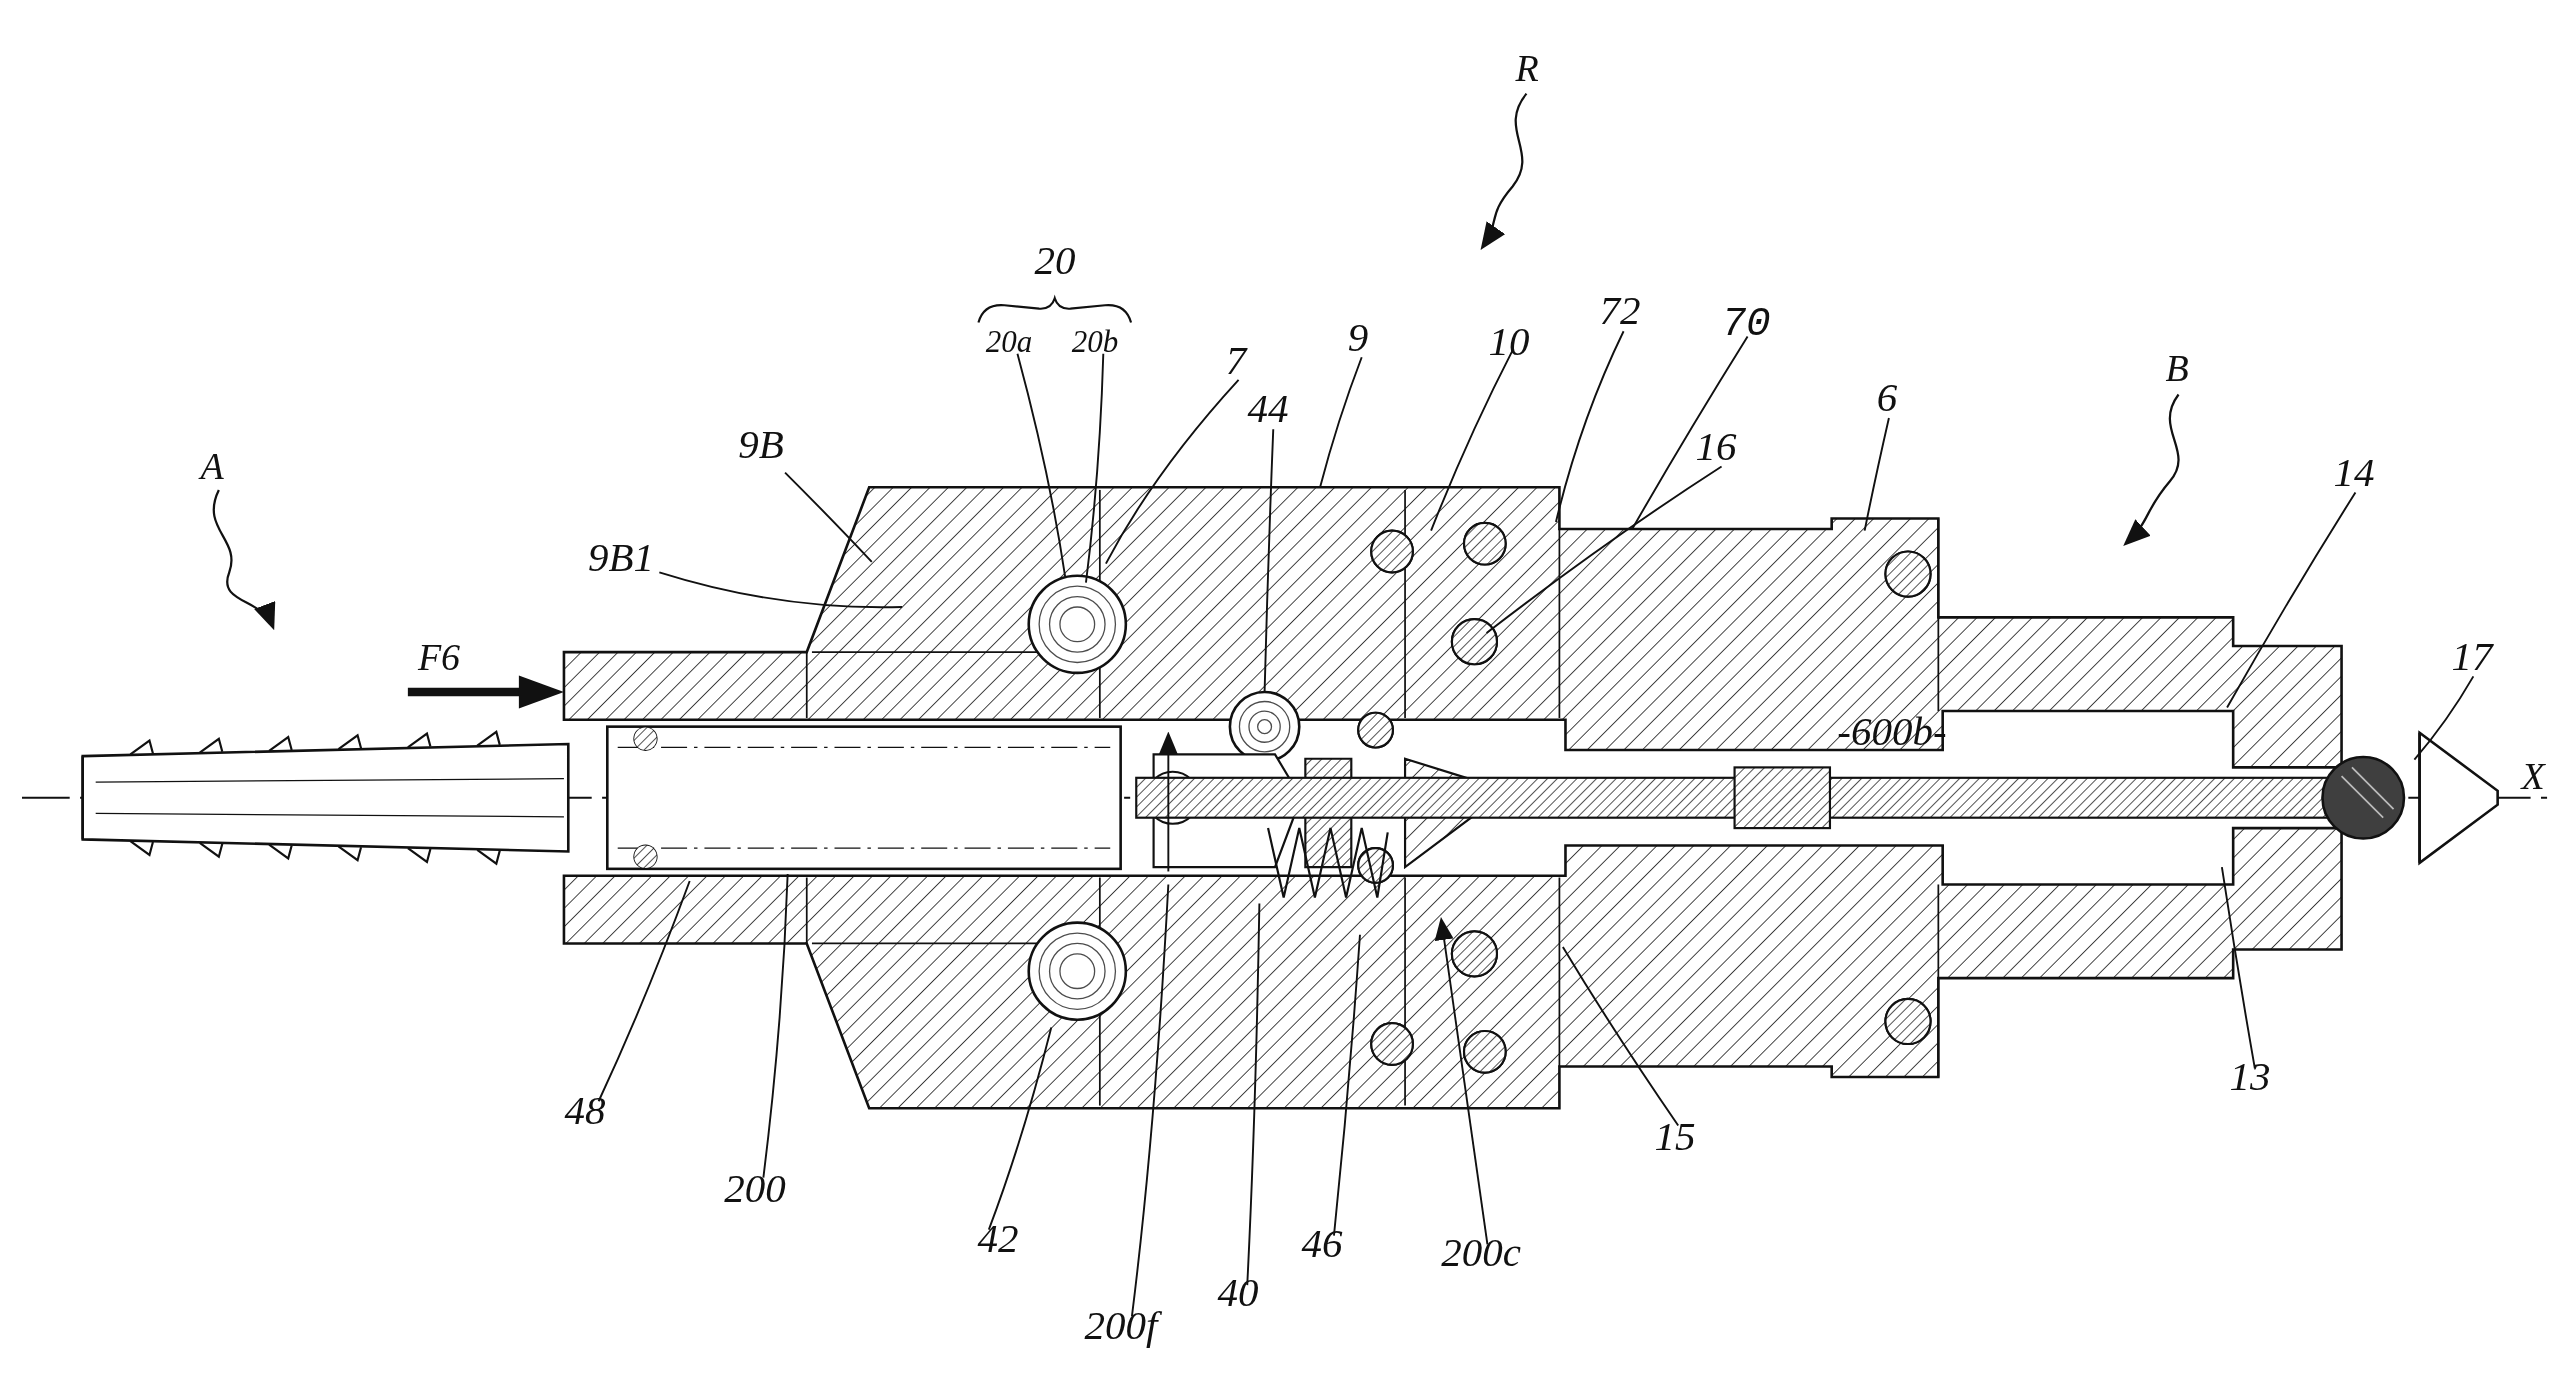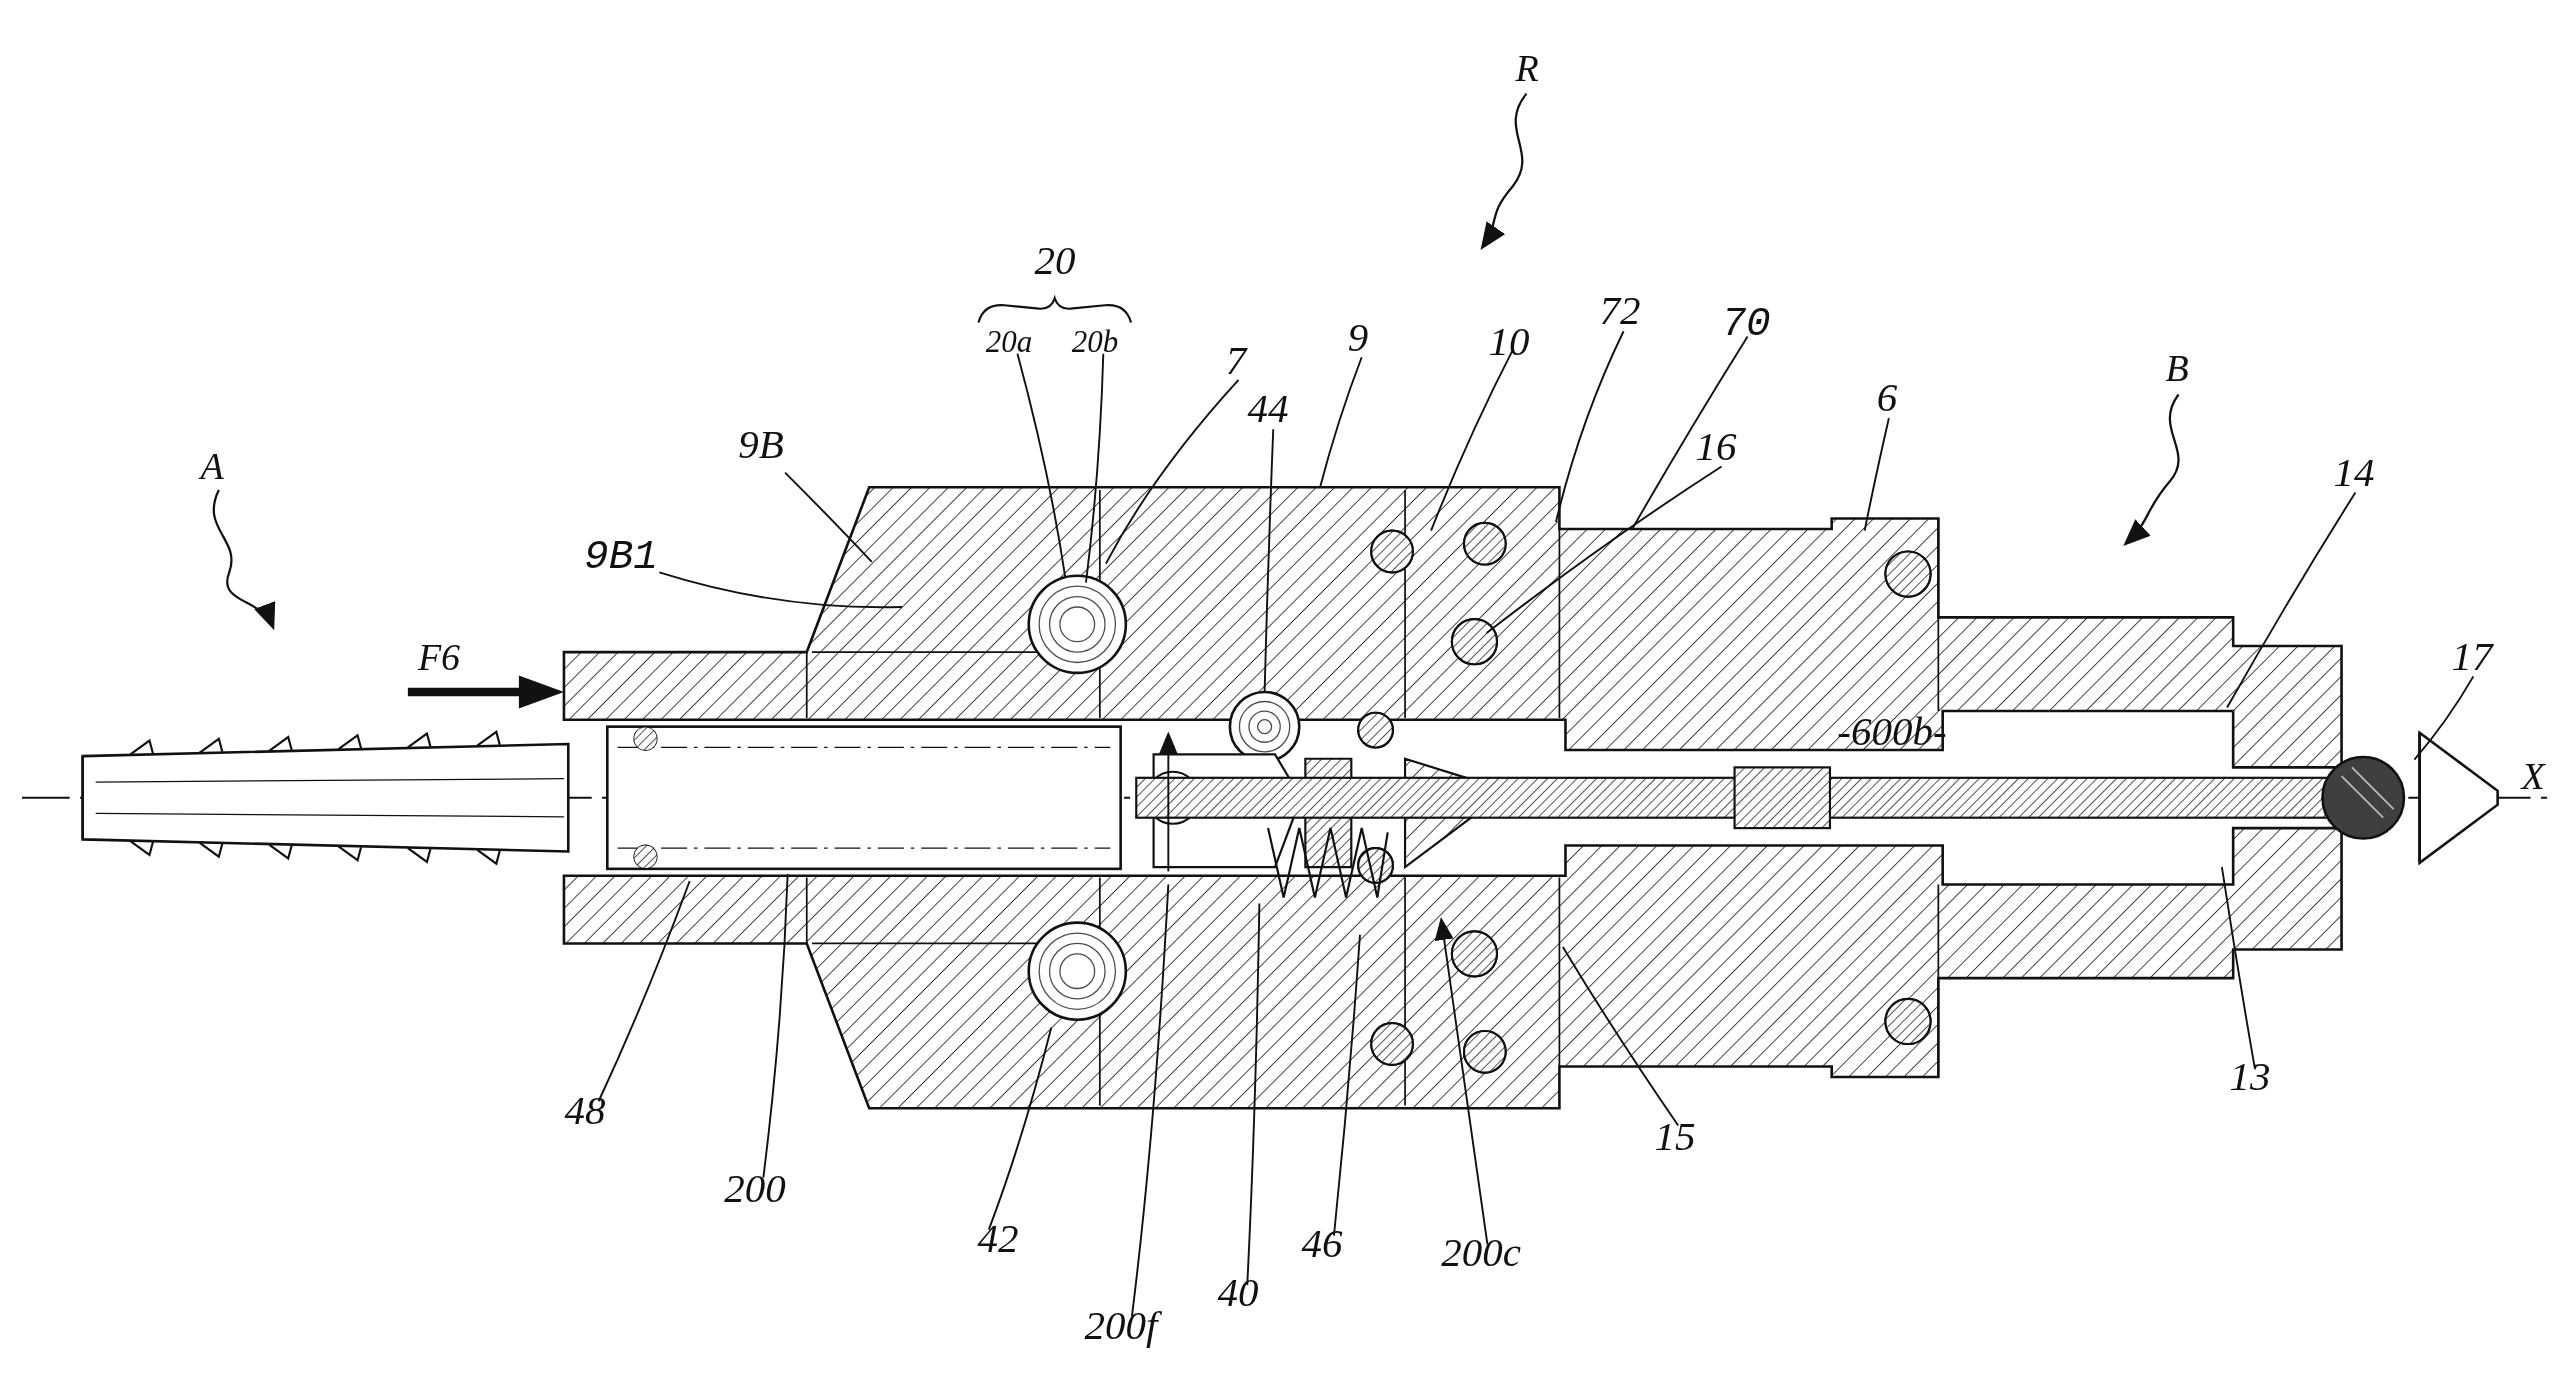--- a/index.html
+++ b/index.html
@@ -196,21 +196,21 @@
 </svg>
 
 <div class="ref-label big" style="left:212px;top:466px;">A</div>
 <div class="ref-label big" style="left:2177px;top:368px;">B</div>
 <div class="ref-label big" style="left:1527px;top:68px;">R</div>
 <div class="ref-label big" style="left:2533px;top:776px;">X</div>
 <div class="ref-label big" style="left:439px;top:657px;">F6</div>
 <div class="ref-label" style="left:1892px;top:731px;">-600b-</div>
 
 <div class="ref-label" style="left:761px;top:444px;">9B</div>
-<div class="ref-label" style="left:621px;top:557px;font-family:Liberation Mono, monospace;">9B1</div>
+<div class="ref-label" style="left:621px;top:557px;">9B1</div>
 <div class="ref-label" style="left:1055px;top:260px;">20</div>
 <div class="ref-label small" style="left:1009px;top:342px;">20a</div>
 <div class="ref-label small" style="left:1095px;top:342px;">20b</div>
 <div class="ref-label" style="left:1236px;top:360px;">7</div>
 <div class="ref-label" style="left:1268px;top:408px;">44</div>
 <div class="ref-label" style="left:1358px;top:337px;">9</div>
 <div class="ref-label" style="left:1509px;top:328px;margin-top:13px;">10</div>
 <div class="ref-label" style="left:1620px;top:310px;">72</div>
 <div class="ref-label" style="left:1746px;top:324px;font-family:Liberation Mono, monospace;">70</div>
 <div class="ref-label" style="left:1716px;top:446px;">16</div>

